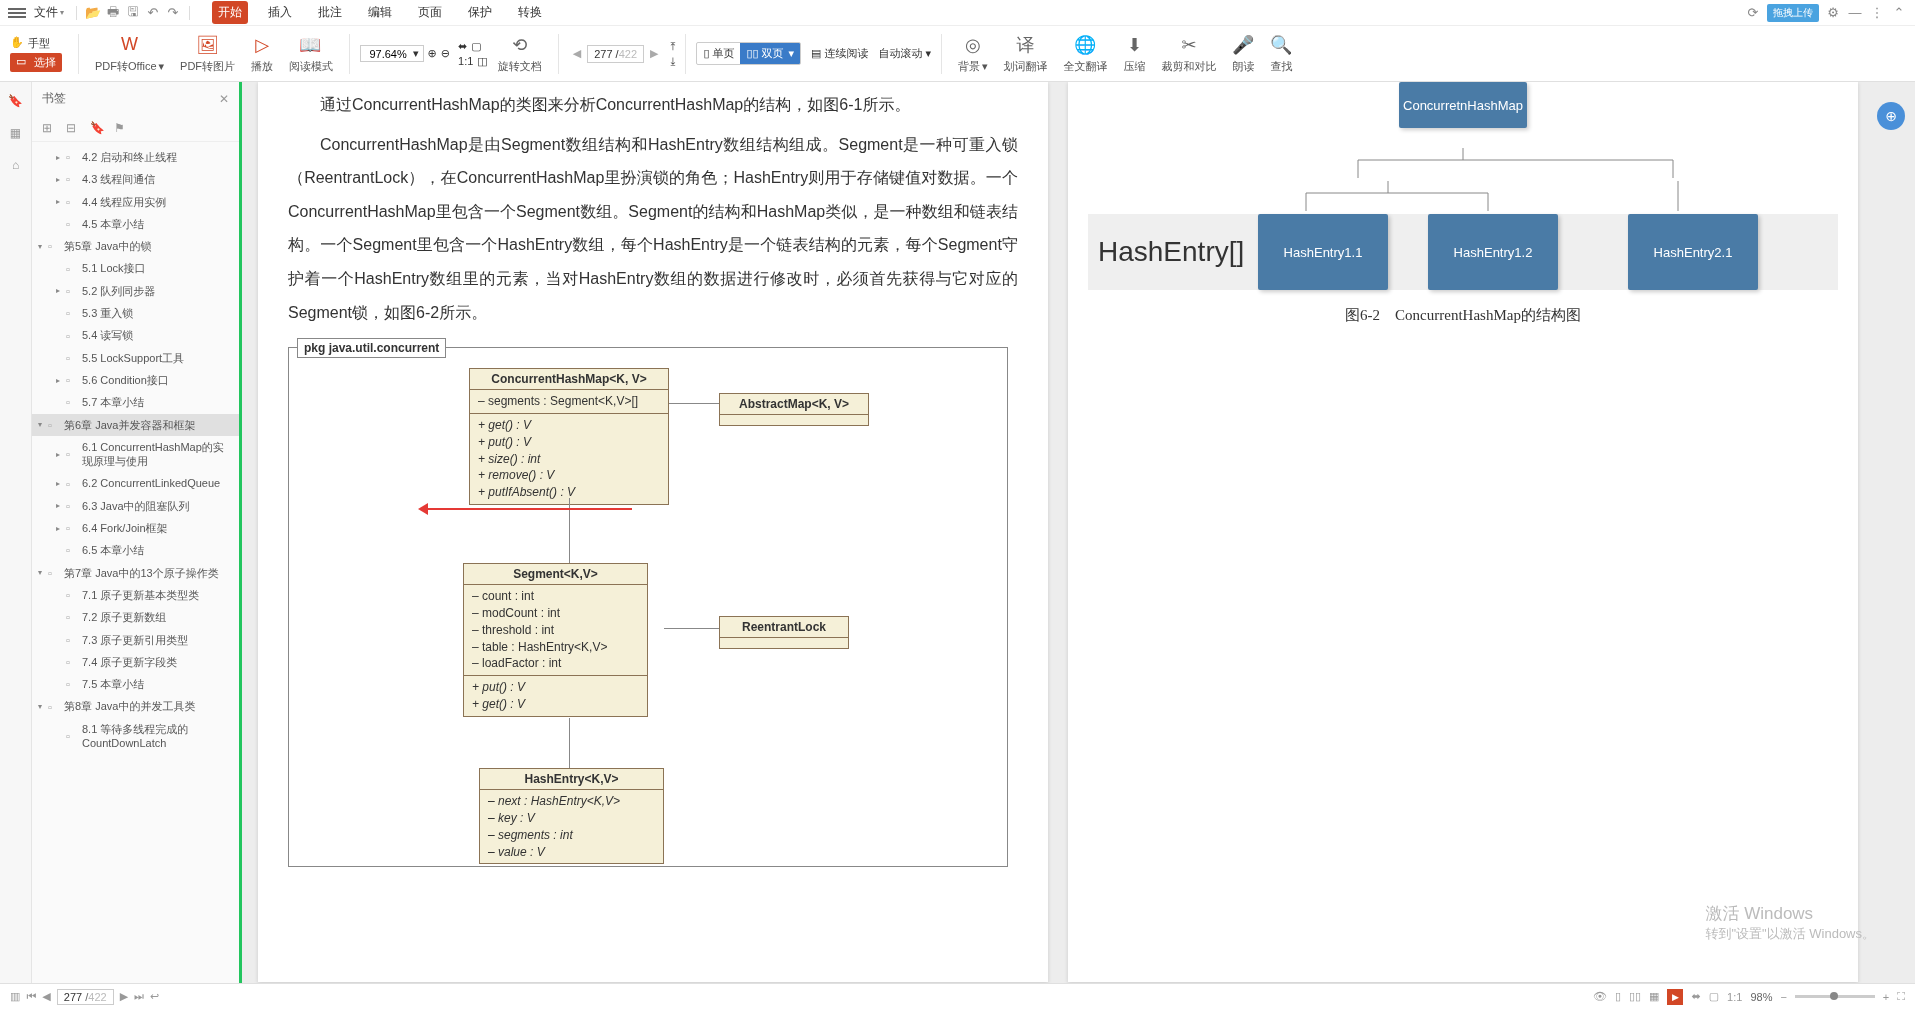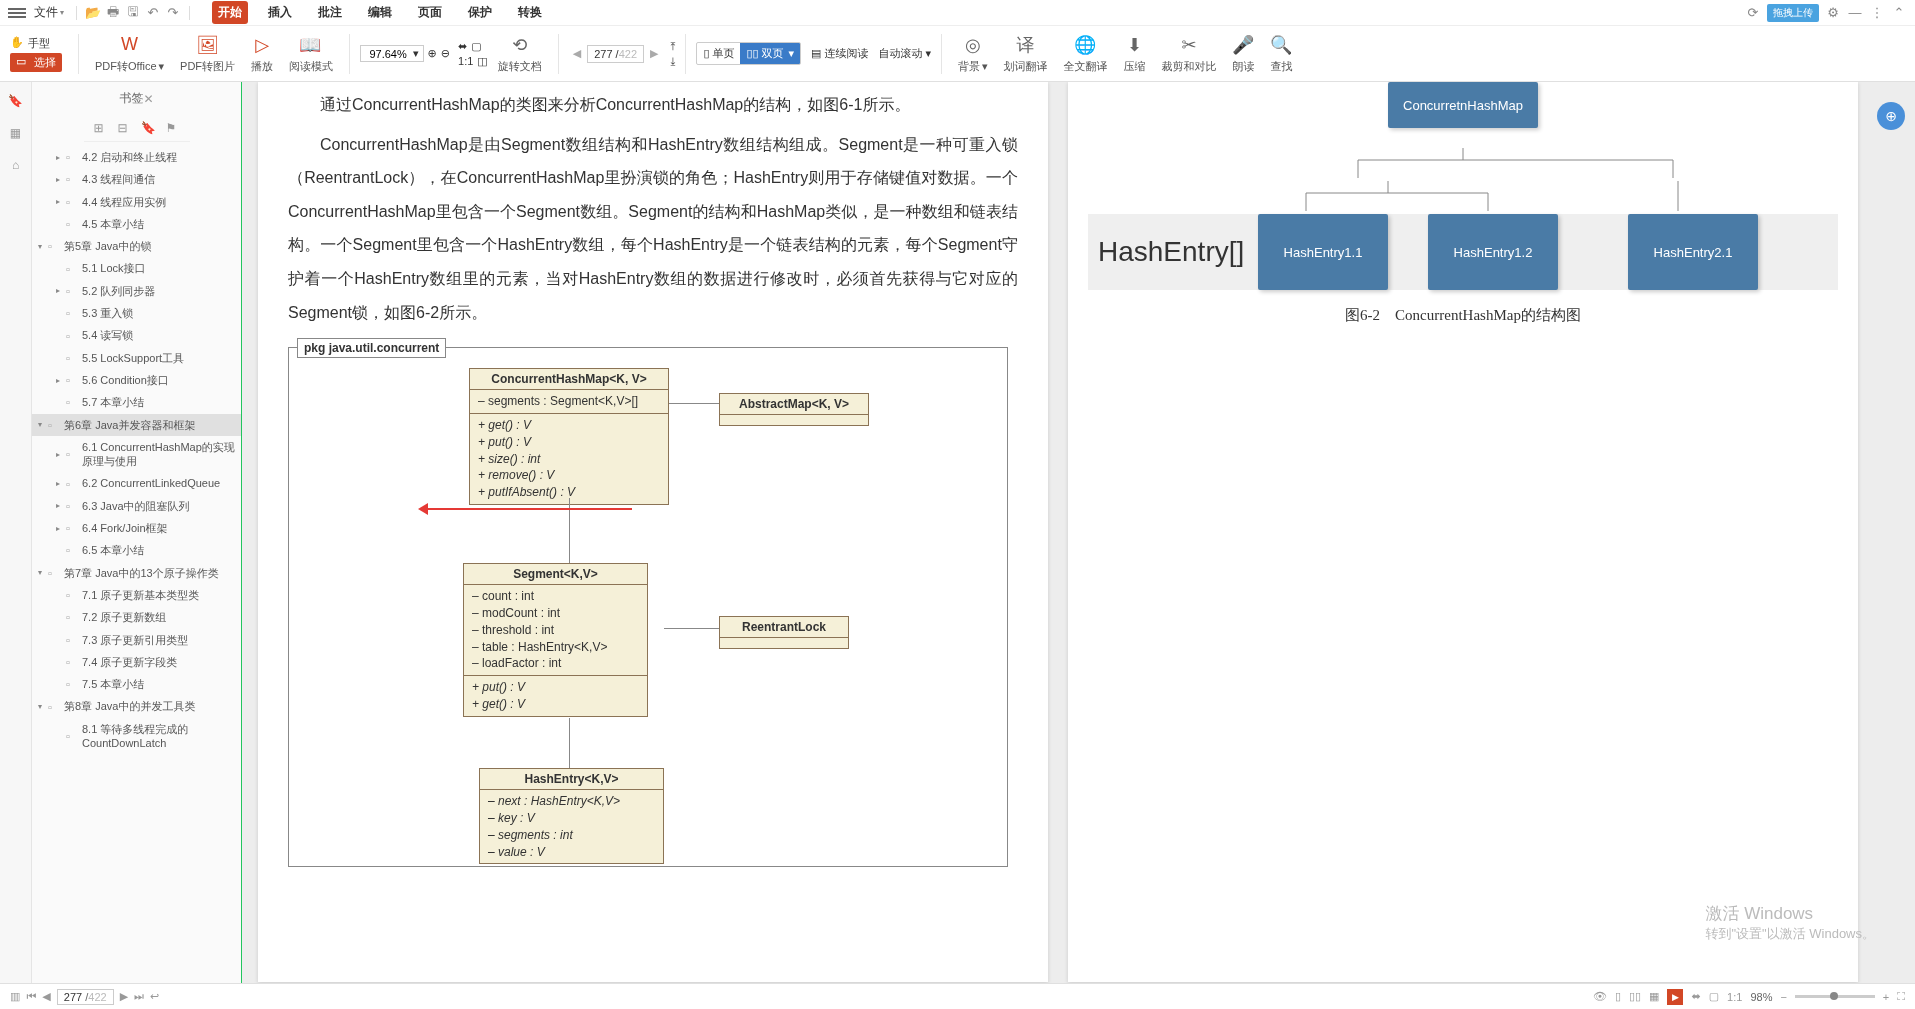--- a/index.html
+++ b/index.html
@@ -7,21 +7,21 @@
 
 
 .menubar { height: 26px; display: flex; align-items: center; padding: 0 8px; background: #fff; border-bottom: 1px solid #eee; gap: 12px; }
 .menubar .left { display: flex; align-items: center; gap: 4px; }
 .menubar .ham { width: 18px; display: inline-block; }
 .menubar .ham span { display: block; height: 2px; background: #666; margin: 2px 0; }
 .menubar .file-btn { display: flex; align-items: center; gap: 2px; padding: 2px 4px; }
 .menubar .chev { font-size: 8px; color: #888; }
 .menubar .ico { width: 16px; height: 16px; display: inline-flex; align-items: center; justify-content: center; color: #888; font-size: 13px; }
 .menubar .sep { width: 1px; height: 14px; background: #ddd; margin: 0 4px; }
-.menubar .tabs { display: flex; gap: 14px; margin-left: 14px; font-weight: bold; }
+.menubar .tabs { display: flex; gap: 14px; margin-left: 14px; }
 .menubar .tab { padding: 3px 6px; cursor: pointer; }
 .menubar .tab.active { background: #d24726; color: #fff; border-radius: 3px; }
 .menubar .right { margin-left: auto; display: flex; align-items: center; gap: 6px; }
 .menubar .drag-chip { background: #4aa3e0; color: #fff; font-size: 10px; padding: 2px 6px; border-radius: 2px; }
 
 
 .ribbon { height: 56px; display: flex; align-items: center; padding: 0 10px; border-bottom: 1px solid #e0e0e0; gap: 4px; font-size: 11px; }
 .ribbon .btn-col { display: flex; flex-direction: column; align-items: flex-start; gap: 2px; margin-right: 6px; font-size: 11px; }
 .ribbon .btn-col .row { display: flex; align-items: center; gap: 4px; }
 .ribbon .sel-ico { width: 14px; height: 14px; display: inline-block; }
@@ -44,21 +44,21 @@
 
 
 .main { display: flex; height: calc(100% - 108px); }
 
 
 .rail { width: 32px; background: #f7f7f7; border-right: 1px solid #e5e5e5; display: flex; flex-direction: column; align-items: center; gap: 14px; padding-top: 10px; }
 .rail .ri { width: 18px; height: 18px; color: #999; cursor: pointer; display: flex; align-items: center; justify-content: center; }
 .rail .ri.active { color: #d24726; }
 
 
-.bookmarks { width: 210px; background: #fafafa; border-right: 1px solid #22c55e; display: flex; flex-direction: column; align-items: center; }
+.bookmarks { width: 210px; background: #fafafa; border-right: 3px solid #22c55e; display: flex; flex-direction: column; }
 .bookmarks .bm-head { display: flex; align-items: center; justify-content: space-between; padding: 8px 10px; }
 .bookmarks .bm-head .ttl { font-size: 12px; color: #666; }
 .bookmarks .bm-head .close { color: #999; cursor: pointer; }
 .bookmarks .bm-tools { display: flex; gap: 10px; padding: 6px 10px; border-bottom: 1px solid #eee; }
 .bookmarks .bm-tools .bt { width: 14px; height: 14px; color: #999; cursor: pointer; }
 .bookmarks .tree { flex: 1; overflow-y: auto; padding: 4px 0; }
 .bookmarks .tree::-webkit-scrollbar { width: 6px; }
 .bookmarks .tree::-webkit-scrollbar-thumb { background: #ccc; }
 .tree-item { display: flex; align-items: center; padding: 4px 6px; cursor: pointer; font-size: 11px; color: #555; }
 .tree-item.selected { background: #e0e0e0; }
@@ -461,21 +461,21 @@
 
         <div class="uml-line" style="left:380px;top:55px;width:50px;height:1px"></div>
         <div class="uml-line" style="left:280px;top:150px;width:1px;height:65px"></div>
         <div class="uml-line" style="left:375px;top:280px;width:55px;height:1px"></div>
         <div class="uml-line" style="left:280px;top:370px;width:1px;height:50px"></div>
       </div>
     </div>
 
     <div class="page page2">
       <div style="display:flex;justify-content:center;margin-bottom:20px">
-        <div class="blue-box" style="width:150px;height:46px">ConcurretnHashMap</div>
+        <div class="blue-box" style="width:128px;height:46px">ConcurretnHashMap</div>
       </div>
       <svg width="750" height="30">
           <line x1="375" y1="0" x2="375" y2="12" stroke="#888"></line>
           <line x1="270" y1="12" x2="585" y2="12" stroke="#888"></line>
           <line x1="270" y1="12" x2="270" y2="30" stroke="#888"></line>
           <line x1="585" y1="12" x2="585" y2="30" stroke="#888"></line>
         </svg>
       <svg width="750" height="30">
           <line x1="300" y1="0" x2="300" y2="12" stroke="#888"></line>
           <line x1="218" y1="12" x2="400" y2="12" stroke="#888"></line>

